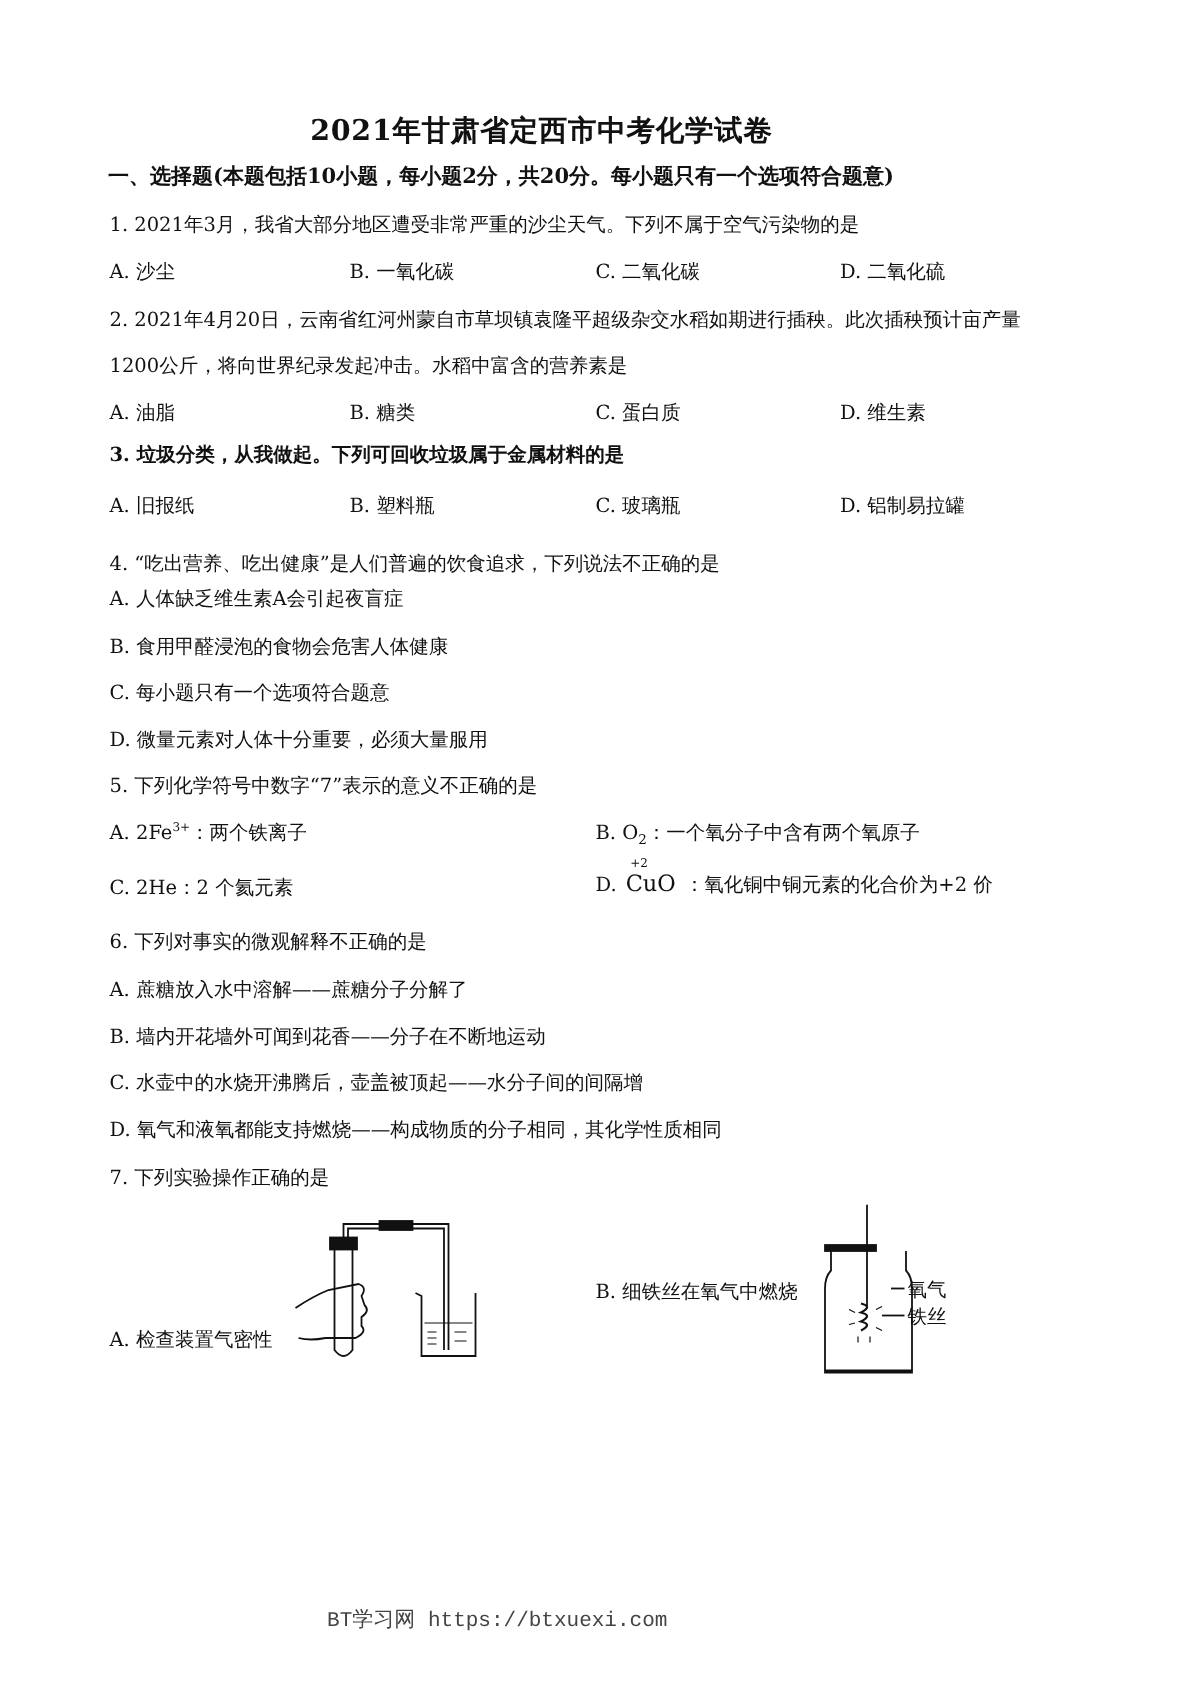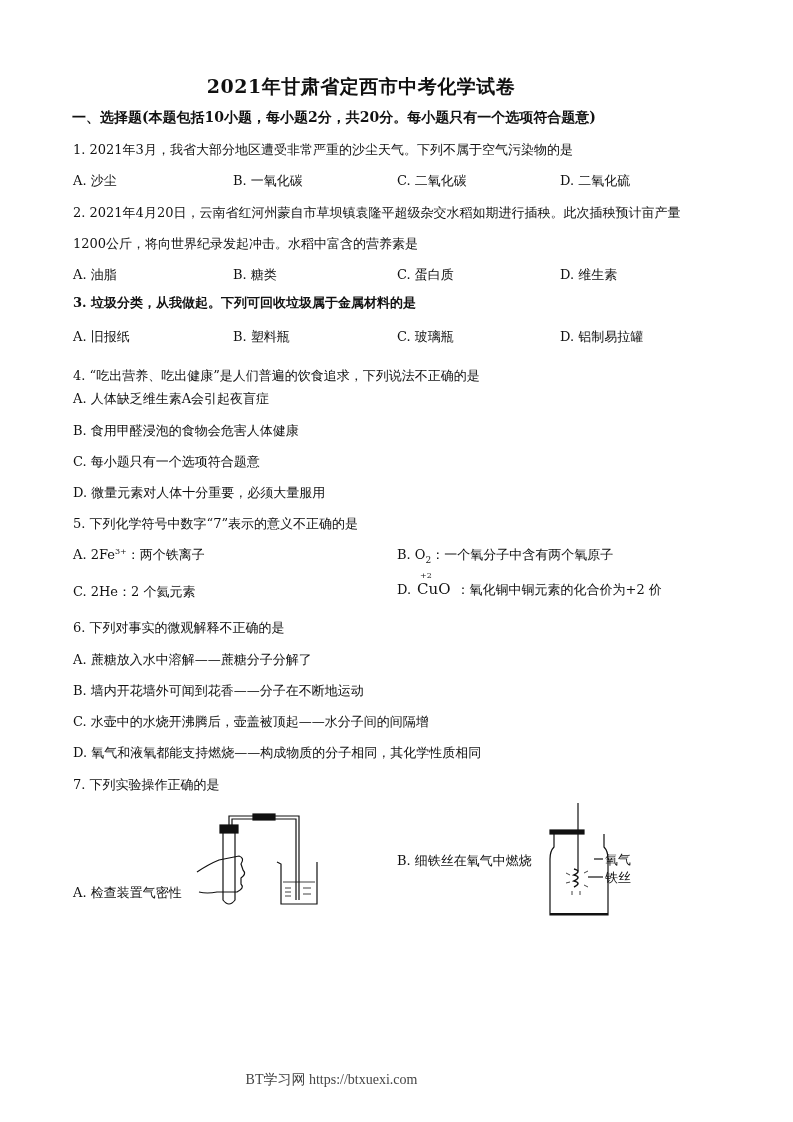--- a/index.html
+++ b/index.html
@@ -9,21 +9,21 @@
              font-family: "DejaVu Serif", serif; font-weight: bold; font-size: 19px; letter-spacing: 0.5px; }
     .section { position: absolute; top: 109px; left: 72px; font-weight: bold; font-size: 14px; }
     .line { position: absolute; left: 73px; font-size: 13px; white-space: nowrap; }
     .opt { position: absolute; font-size: 13px; white-space: nowrap; }
     .sup { font-size: 8px; vertical-align: super; }
     .sub { font-size: 9px; vertical-align: sub; }
     .cuo { display: inline-block; position: relative; font-size: 15px; margin: 0 6px; }
     .cuo .val { position: absolute; top: -9px; left: 3px; font-size: 8px; }
     .fig { position: absolute; }
     .footer { position: absolute; top: 1071px; left: 0; width: 663px; text-align: center;
-              font-family: Liberation Serif, serif; font-size: 14px; color: #444; }
+              font-family: Liberation Mono, monospace; font-size: 14px; color: #444; }
   </style>
 </head>
 <body>
 
 <div class="title">2021年甘肃省定西市中考化学试卷</div>
 <div class="section">一、选择题(本题包括10小题，每小题2分，共20分。每小题只有一个选项符合题意)</div>
 
 <div class="line" style="top:141px;">1. 2021年3月，我省大部分地区遭受非常严重的沙尘天气。下列不属于空气污染物的是</div>
 <div class="opt" style="top:172px;left:73px;">A. 沙尘</div>
 <div class="opt" style="top:172px;left:233px;">B. 一氧化碳</div>

